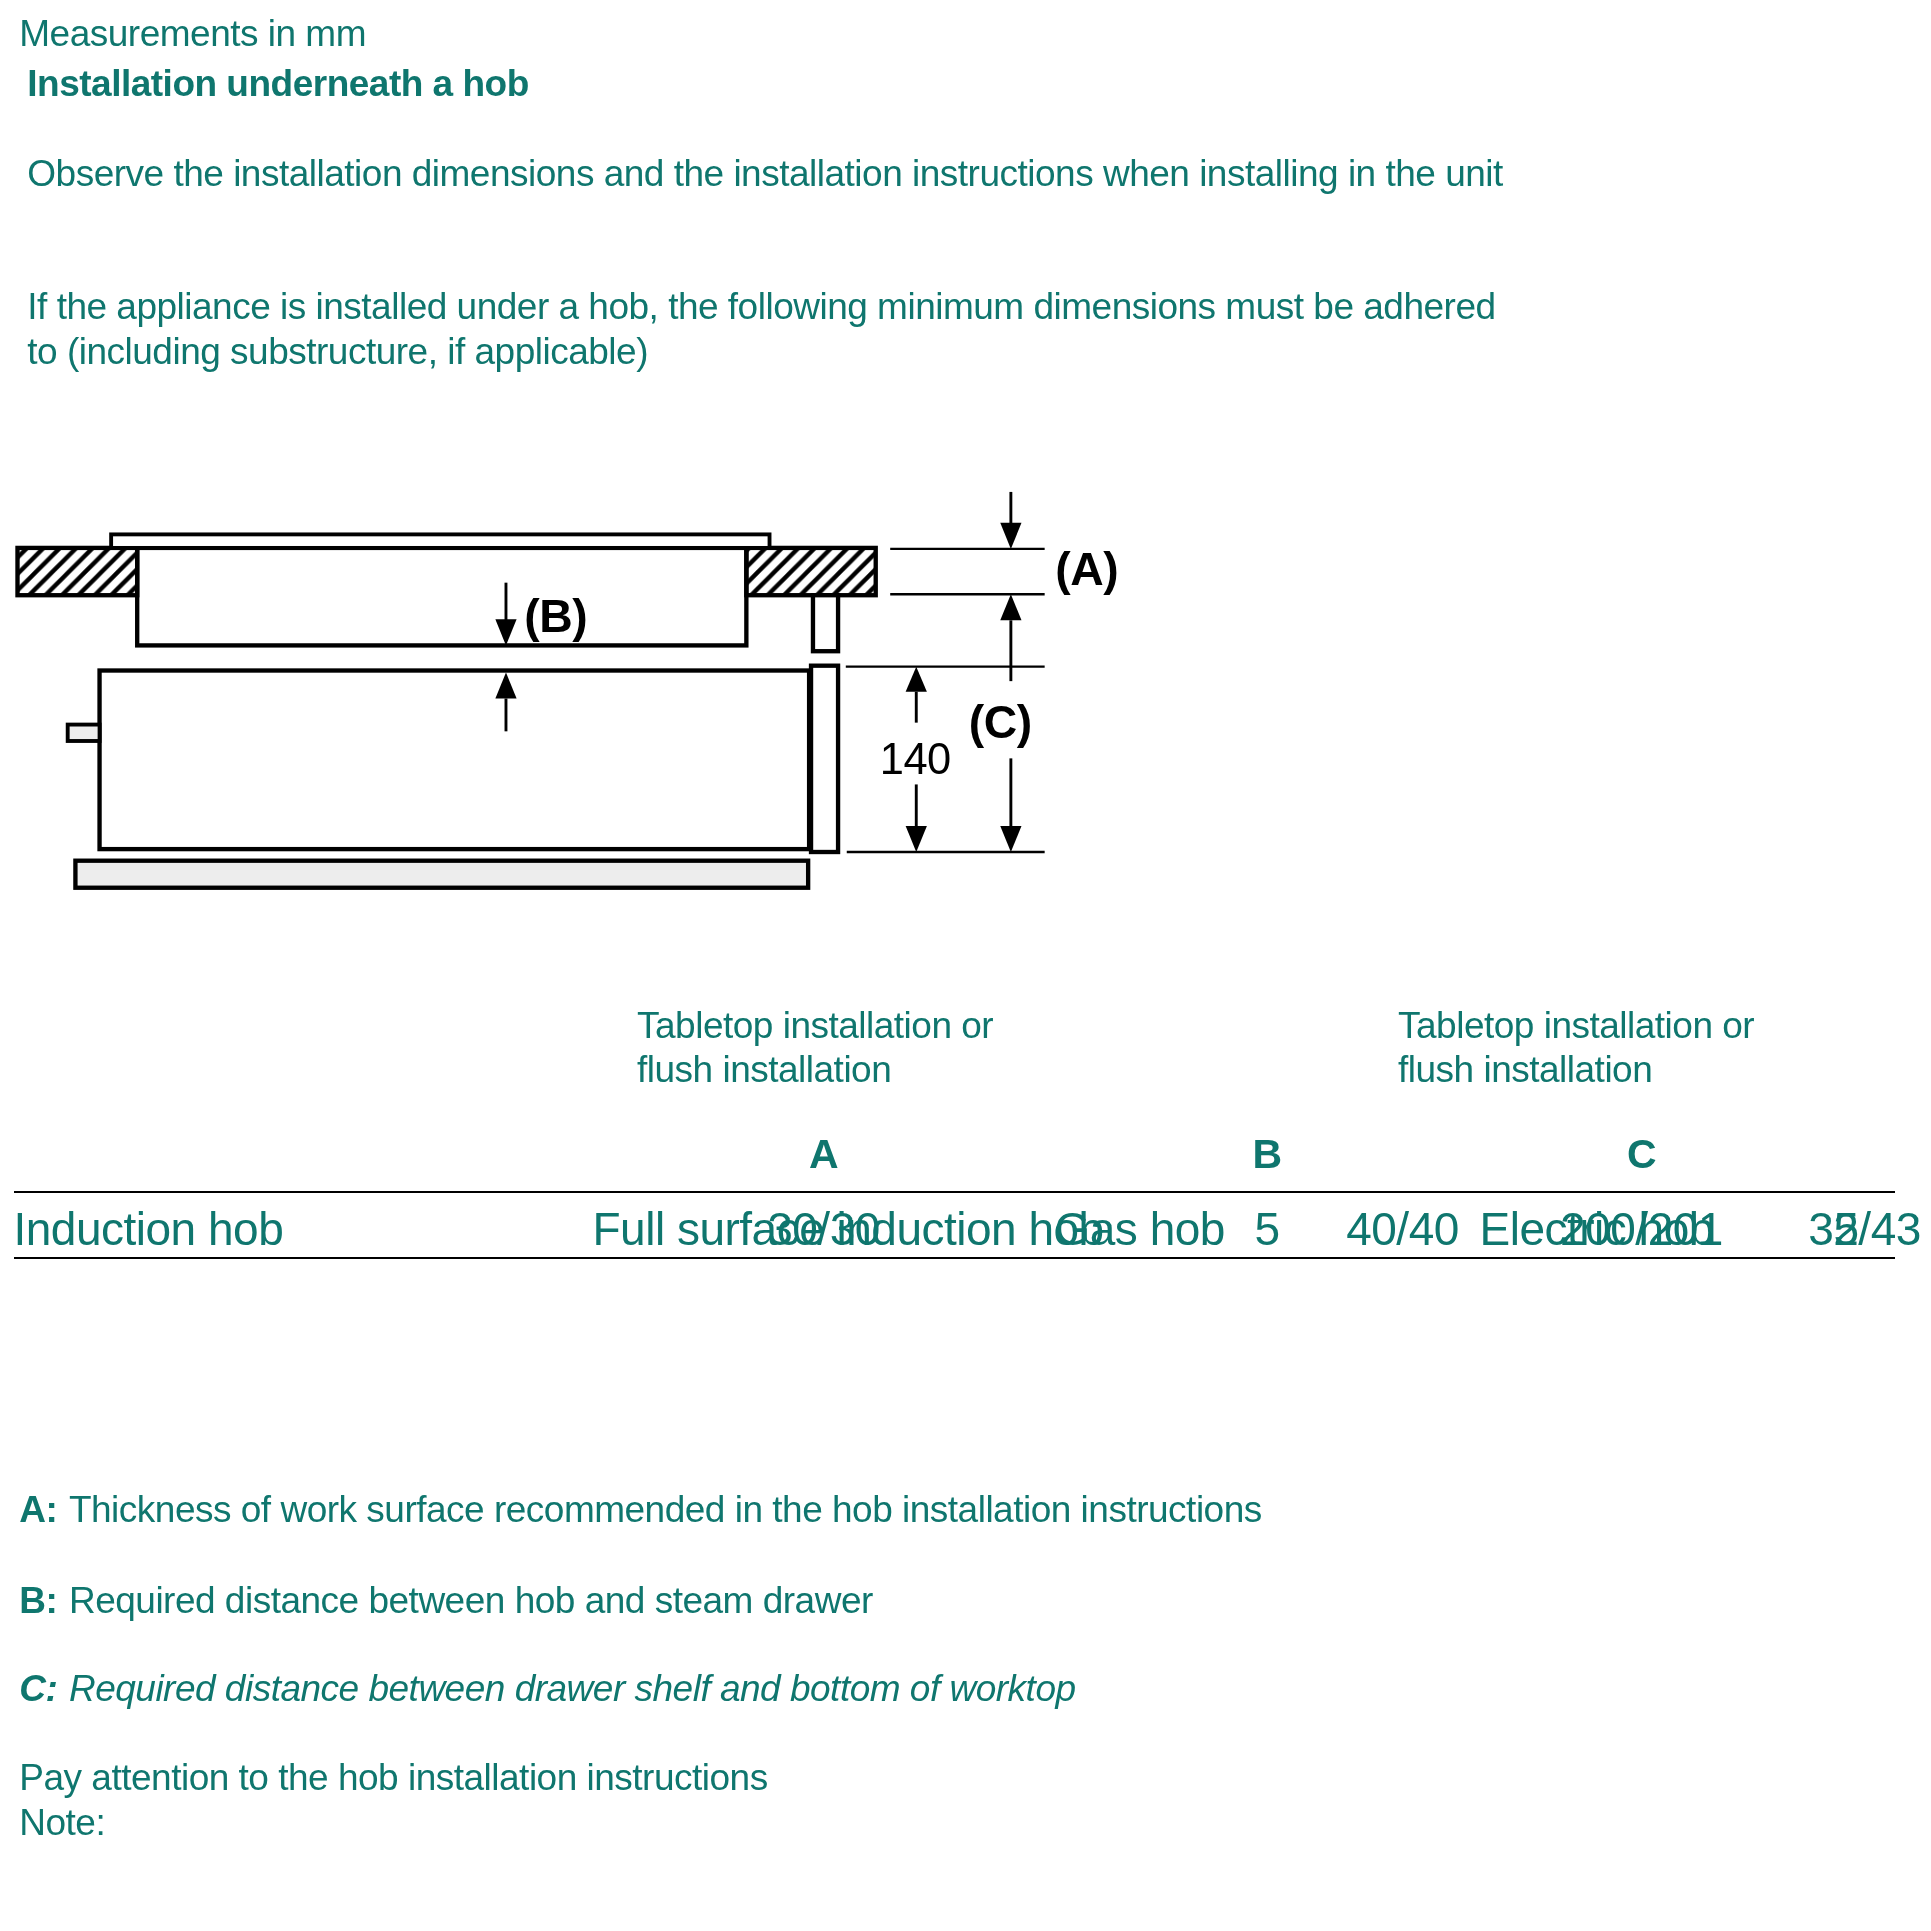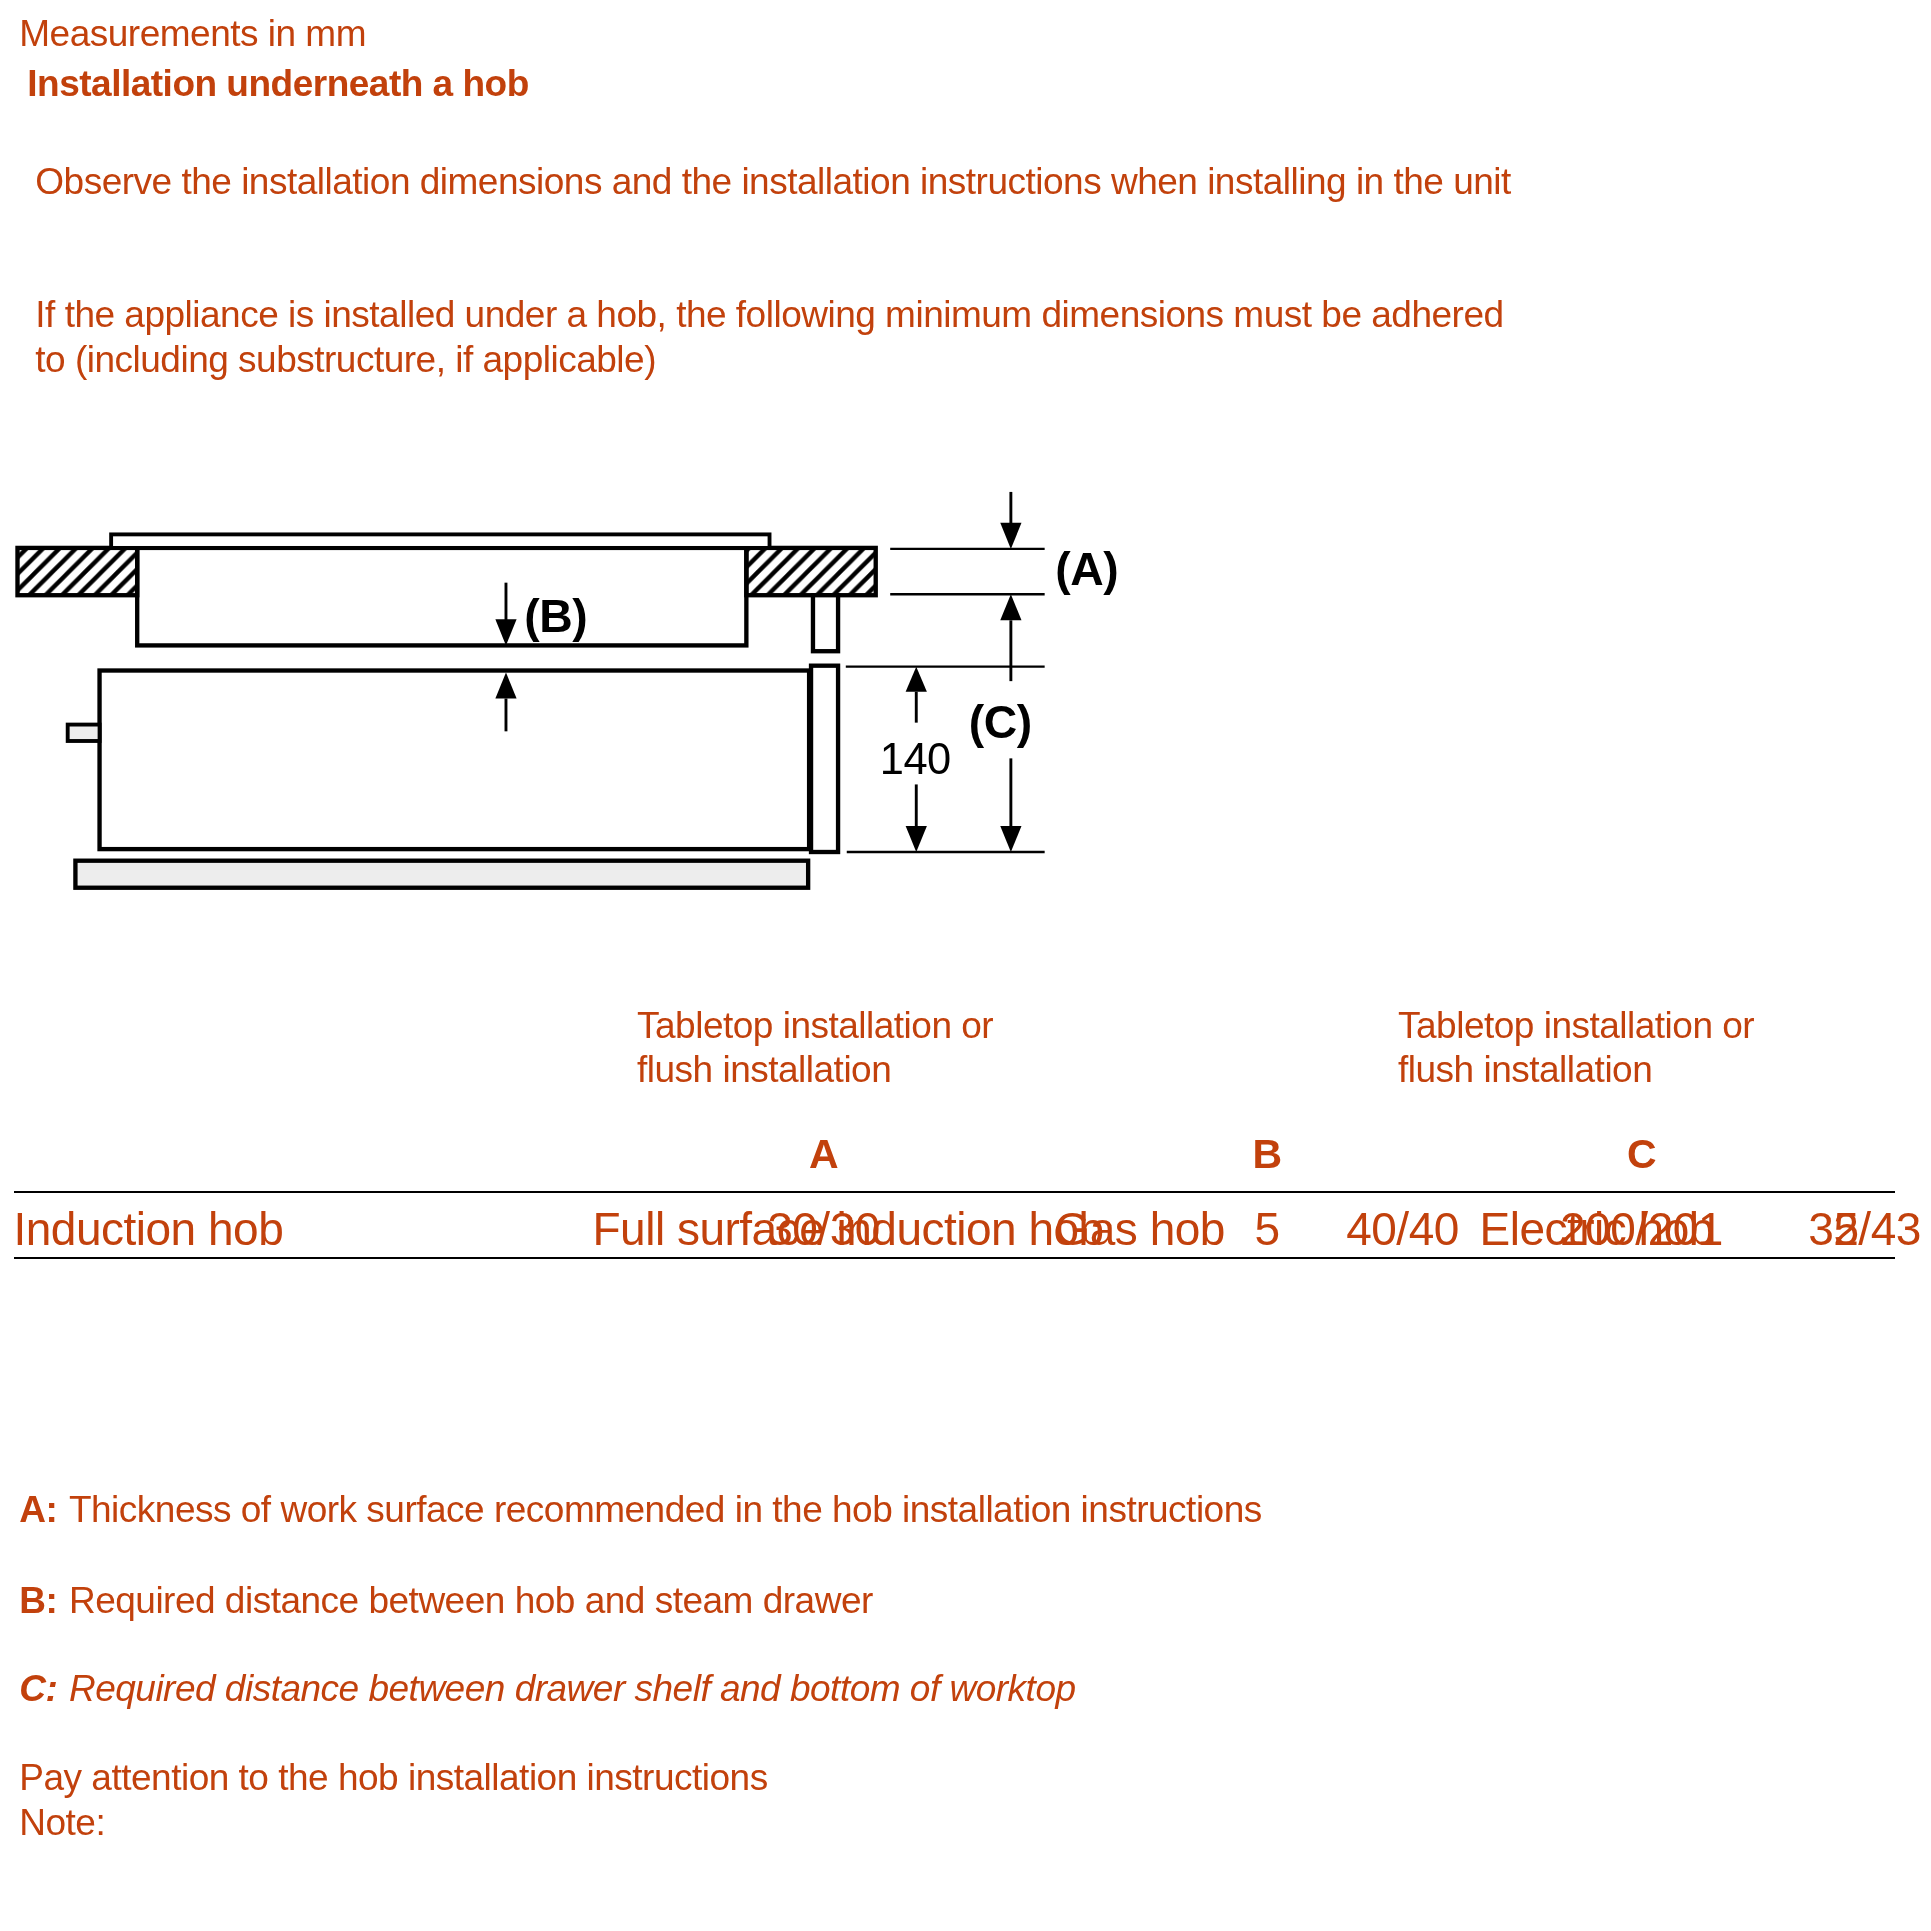--- a/index.html
+++ b/index.html
@@ -1,28 +1,28 @@
 <!DOCTYPE html>
 <html><head>
 <meta charset="utf-8">
 <style>
   html,body{margin:0;padding:0;background:#ffffff;}
   .page{
     position:relative;
     width:1931px;height:1931px;
     background:#ffffff;
     font-family:"Liberation Sans","DejaVu Sans",sans-serif;
-    color:#c2410c;
+    color:#0f766e;
     letter-spacing:-0.5px;
     overflow:hidden;
   }
   .abs{position:absolute;}
   .subtitle{top:11.6px;left:19.3px;font-size:37px;line-height:44px;}
   .title{top:54px;left:19.3px;font-size:37px;line-height:44px;font-weight:bold;margin:8px;}
-  .para{margin:16px;font-size:37px;line-height:45px;white-space:pre-line;}
+  .para{margin:8px;font-size:37px;line-height:45px;white-space:pre-line;}
   .p1{top:143px;left:19.3px;width:1892px;}
   .p2{top:276px;left:19.3px;width:1892px;}
 
   .diagram{top:406px;left:0;width:1178px;height:502px;}
   .diagram text{font-family:"Liberation Sans","DejaVu Sans",sans-serif;}
   .dlabel{font-size:48px;font-weight:bold;}
   .dnum{font-size:45px;font-weight:normal;}
   .mid{text-anchor:middle;}
 
   .tgroup{font-size:37px;line-height:44px;white-space:pre-line;}

